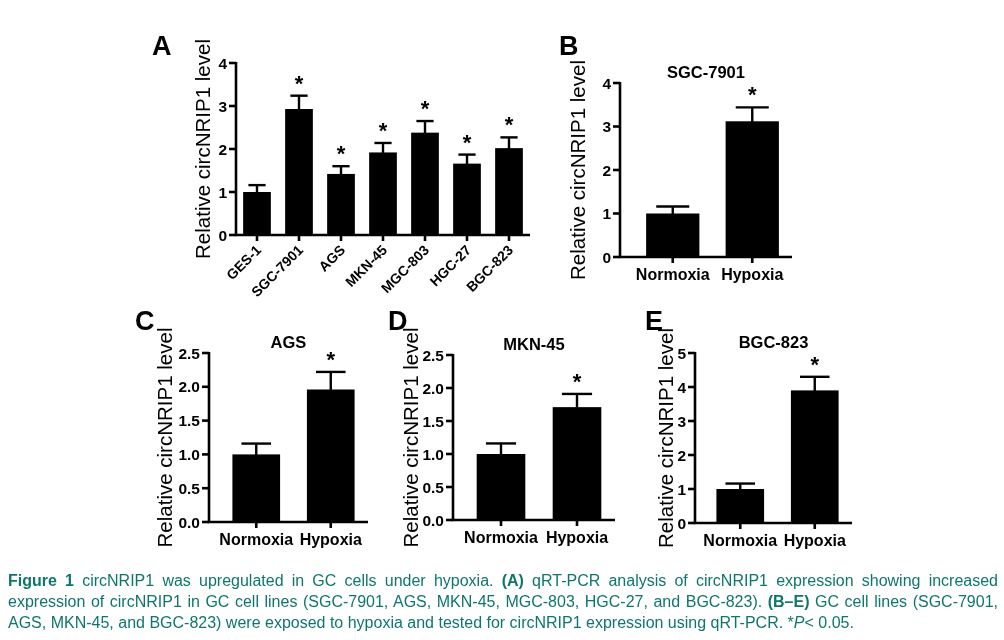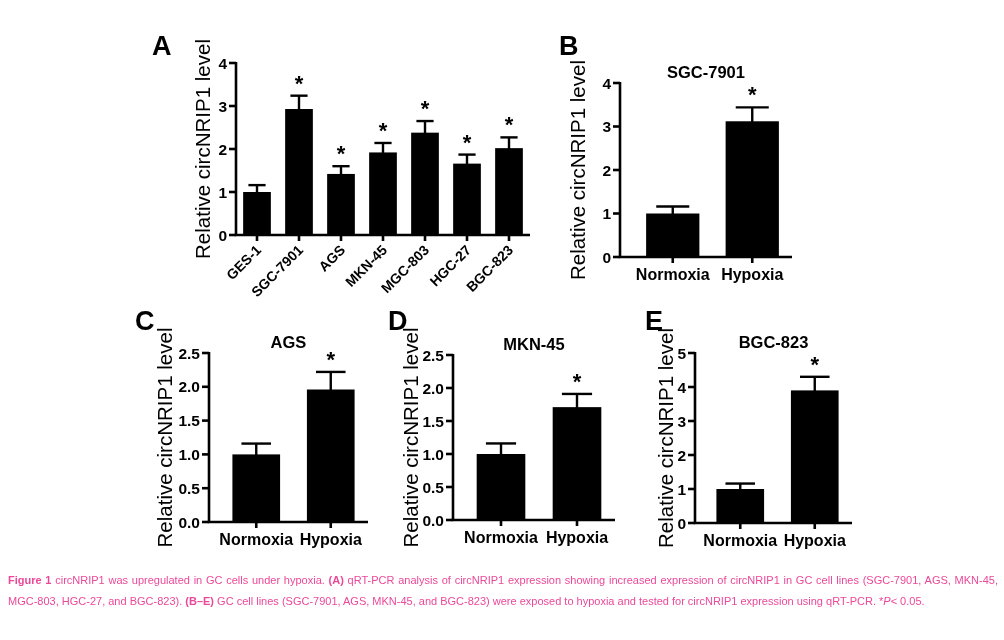--- a/index.html
+++ b/index.html
@@ -8,21 +8,21 @@
   .panel{position:absolute;}
   .panel .letter{position:absolute;left:2px;top:5px;font-size:27px;font-weight:700;color:#000;line-height:1;}
   .chart{position:absolute;left:0;top:0;right:0;bottom:0;}
   .chart svg text{font-family:"Liberation Sans",sans-serif;fill:#000;}
   .pA{left:150px;top:28px;width:392px;height:272px;}
   .pB{left:557px;top:28px;width:252px;height:272px;}
   .pC{left:133px;top:303px;width:257px;height:272px;}
   .pD{left:386px;top:303px;width:257px;height:272px;}
   .pE{left:643px;top:303px;width:232px;height:272px;}
   .caption{position:absolute;left:8px;top:570px;width:990px;margin:0;
-           font-size:11px;line-height:21px;color:#ec4899;text-align:justify;text-align-last:left;}
+           font-size:16px;line-height:21px;color:#0f766e;text-align:justify;text-align-last:left;}
   .caption .b{font-weight:700;}
   .caption .i{font-style:italic;}
 </style>
 </head>
 <body>
 
 <div class="page">
 
   <div class="panel pA">
     <span class="letter">A</span>

